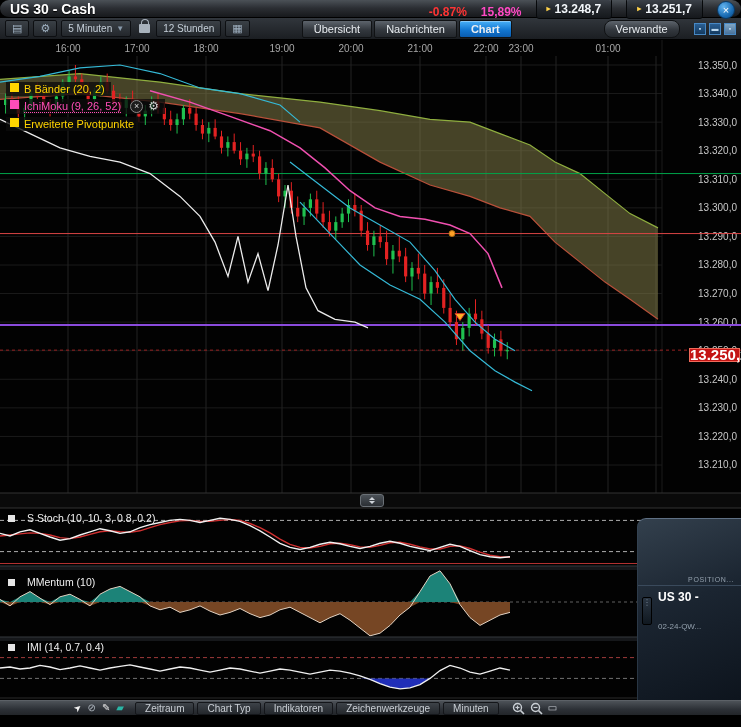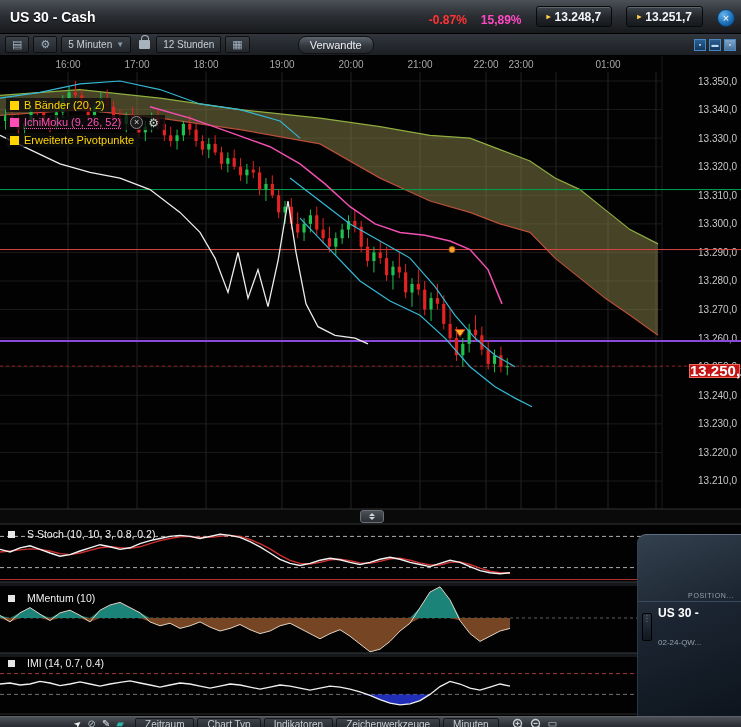--- a/index.html
+++ b/index.html
@@ -1,21 +1,21 @@
 <!DOCTYPE html>
 <html><head>
 <meta charset="utf-8">
 <style>
   html,body{margin:0;padding:0;width:741px;height:727px;overflow:hidden;background:#000;
     font-family:"Liberation Sans",sans-serif;-webkit-font-smoothing:antialiased;}
   *{box-sizing:border-box;}
 
   
-  .titlebar{height:34px;display:flex;align-items:center;padding:0 6px 0 10px;
-    background:linear-gradient(#4b5157,#2b2e33 48%,#17191c);border-bottom:1px solid #000;}
+  .titlebar{height:18px;display:flex;align-items:center;padding:0 6px 0 10px;
+    background:linear-gradient(#4b5157,#2b2e33 48%,#17191c);border-bottom:1px solid #000;border-radius:13px;}
   .titlebar .title{color:#fff;font-size:14px;font-weight:bold;text-shadow:0 1px 1px #000;}
   .tb-right{margin-left:auto;display:flex;align-items:flex-end;gap:14px;}
   .pct-red{color:#ff3434;font-size:12px;font-weight:bold;}
   .pct-pink{color:#ff49c4;font-size:12px;font-weight:bold;}
   .price-btn{display:flex;align-items:center;gap:4px;height:21px;padding:0 10px;
     background:linear-gradient(#3e444c,#22262b 55%,#15181c);border:1px solid #07090b;border-radius:3px;
     color:#f2f6fa;font-size:12px;font-weight:bold;box-shadow:inset 0 1px 0 rgba(255,255,255,.18);cursor:pointer;}
   .price-btn .mk{color:#ffd24a;font-size:8px;}
   .close-btn{width:18px;height:18px;border-radius:50%;border:1px solid #0a3a66;
     background:radial-gradient(circle at 35% 30%,#63b4ef,#1a6cb4 60%,#0c4a84);color:#fff;
@@ -30,32 +30,32 @@
   .tbtn .glyph{font-size:11px;line-height:11px;color:#9fb0c0;}
   .caret{font-size:8px;color:#8899aa;}
   .lock-icon{position:relative;width:11px;height:9px;background:#a8b2bc;border-radius:1px;margin:0 2px 0 4px;}
   .lock-icon::before{content:"";position:absolute;top:-5px;left:2px;width:6px;height:5px;
     border:1.5px solid #a8b2bc;border-bottom:none;border-radius:4px 4px 0 0;}
   .tabs{display:flex;gap:2px;margin-left:48px;}
   .tab{height:18px;padding:0 11px;font-size:11px;color:#e9edf1;cursor:pointer;
     background:linear-gradient(#5d646c,#33383e 55%,#24282d);border:1px solid #101214;border-radius:2px;}
   .tab.active{background:linear-gradient(#49b0f8,#1277d2 55%,#0a5cb0);font-weight:bold;
     box-shadow:inset 0 1px 0 rgba(255,255,255,.35);}
-  .related{margin-left:44px;border-radius:8px;}
+  .related{margin-left:88px;border-radius:8px;}
   .win-icons{margin-left:auto;display:flex;gap:3px;}
   .win-icon{width:12px;height:12px;border:1px solid #4788c4;background:linear-gradient(#2a5f93,#143a5f);
     color:#bcd8ef;font-size:7px;line-height:10px;text-align:center;cursor:pointer;}
   .win-icon.alt{background:linear-gradient(#7fa6c6,#4a729a);}
 
   
   .chart-area{position:relative;width:741px;height:660px;background:#020202;}
   #chart-svg{position:absolute;left:0;top:0;}
 
   .legend{position:absolute;left:6px;top:42px;}
-  .legend-row{display:flex;align-items:center;gap:5px;background:rgba(12,12,12,.78);
+  .legend-row{display:flex;gap:5px;background:rgba(12,12,12,.78);
     padding:1px 6px 1px 4px;margin-bottom:3px;width:max-content;font-size:11px;cursor:pointer;}
   .sw{width:9px;height:9px;flex:none;}
   .lg-yellow{color:#ffd400;}
   .lg-pink{color:#ff4db8;border-bottom:1px dotted #ff4db8;}
   .legend-close{width:13px;height:13px;border-radius:50%;background:#1c1c1c;border:1px solid #8a8a8a;
     color:#d8d8d8;font-size:9px;line-height:11px;text-align:center;margin-left:4px;}
   .legend-gear{color:#cfcfcf;font-size:12px;line-height:12px;}
 
   .price-tag{position:absolute;right:1px;top:308px;width:51px;height:14px;background:#c41414;
     border:1px solid #ef6a5a;color:#fff;font-size:15px;font-weight:bold;text-align:center;line-height:12px;}
@@ -128,20 +128,25 @@
     <span class="caret">▼</span>
   </button>
   <span class="lock-icon"></span>
   <button class="tbtn">
     <span>12 Stunden</span>
   </button>
   <button class="tbtn">
       <span class="glyph">▦</span>
     </button>
 
+  <div class="tabs">
+    <button class="tab">Übersicht</button>
+    <button class="tab">Nachrichten</button>
+    <button class="tab active">Chart</button>
+  </div>
   <button class="tab related">Verwandte</button>
 
   <div class="win-icons">
     <span class="win-icon">▪</span>
     <span class="win-icon">▬</span>
     <span class="win-icon alt">▪</span>
   </div>
 </div>
 
 <div class="chart-area">

